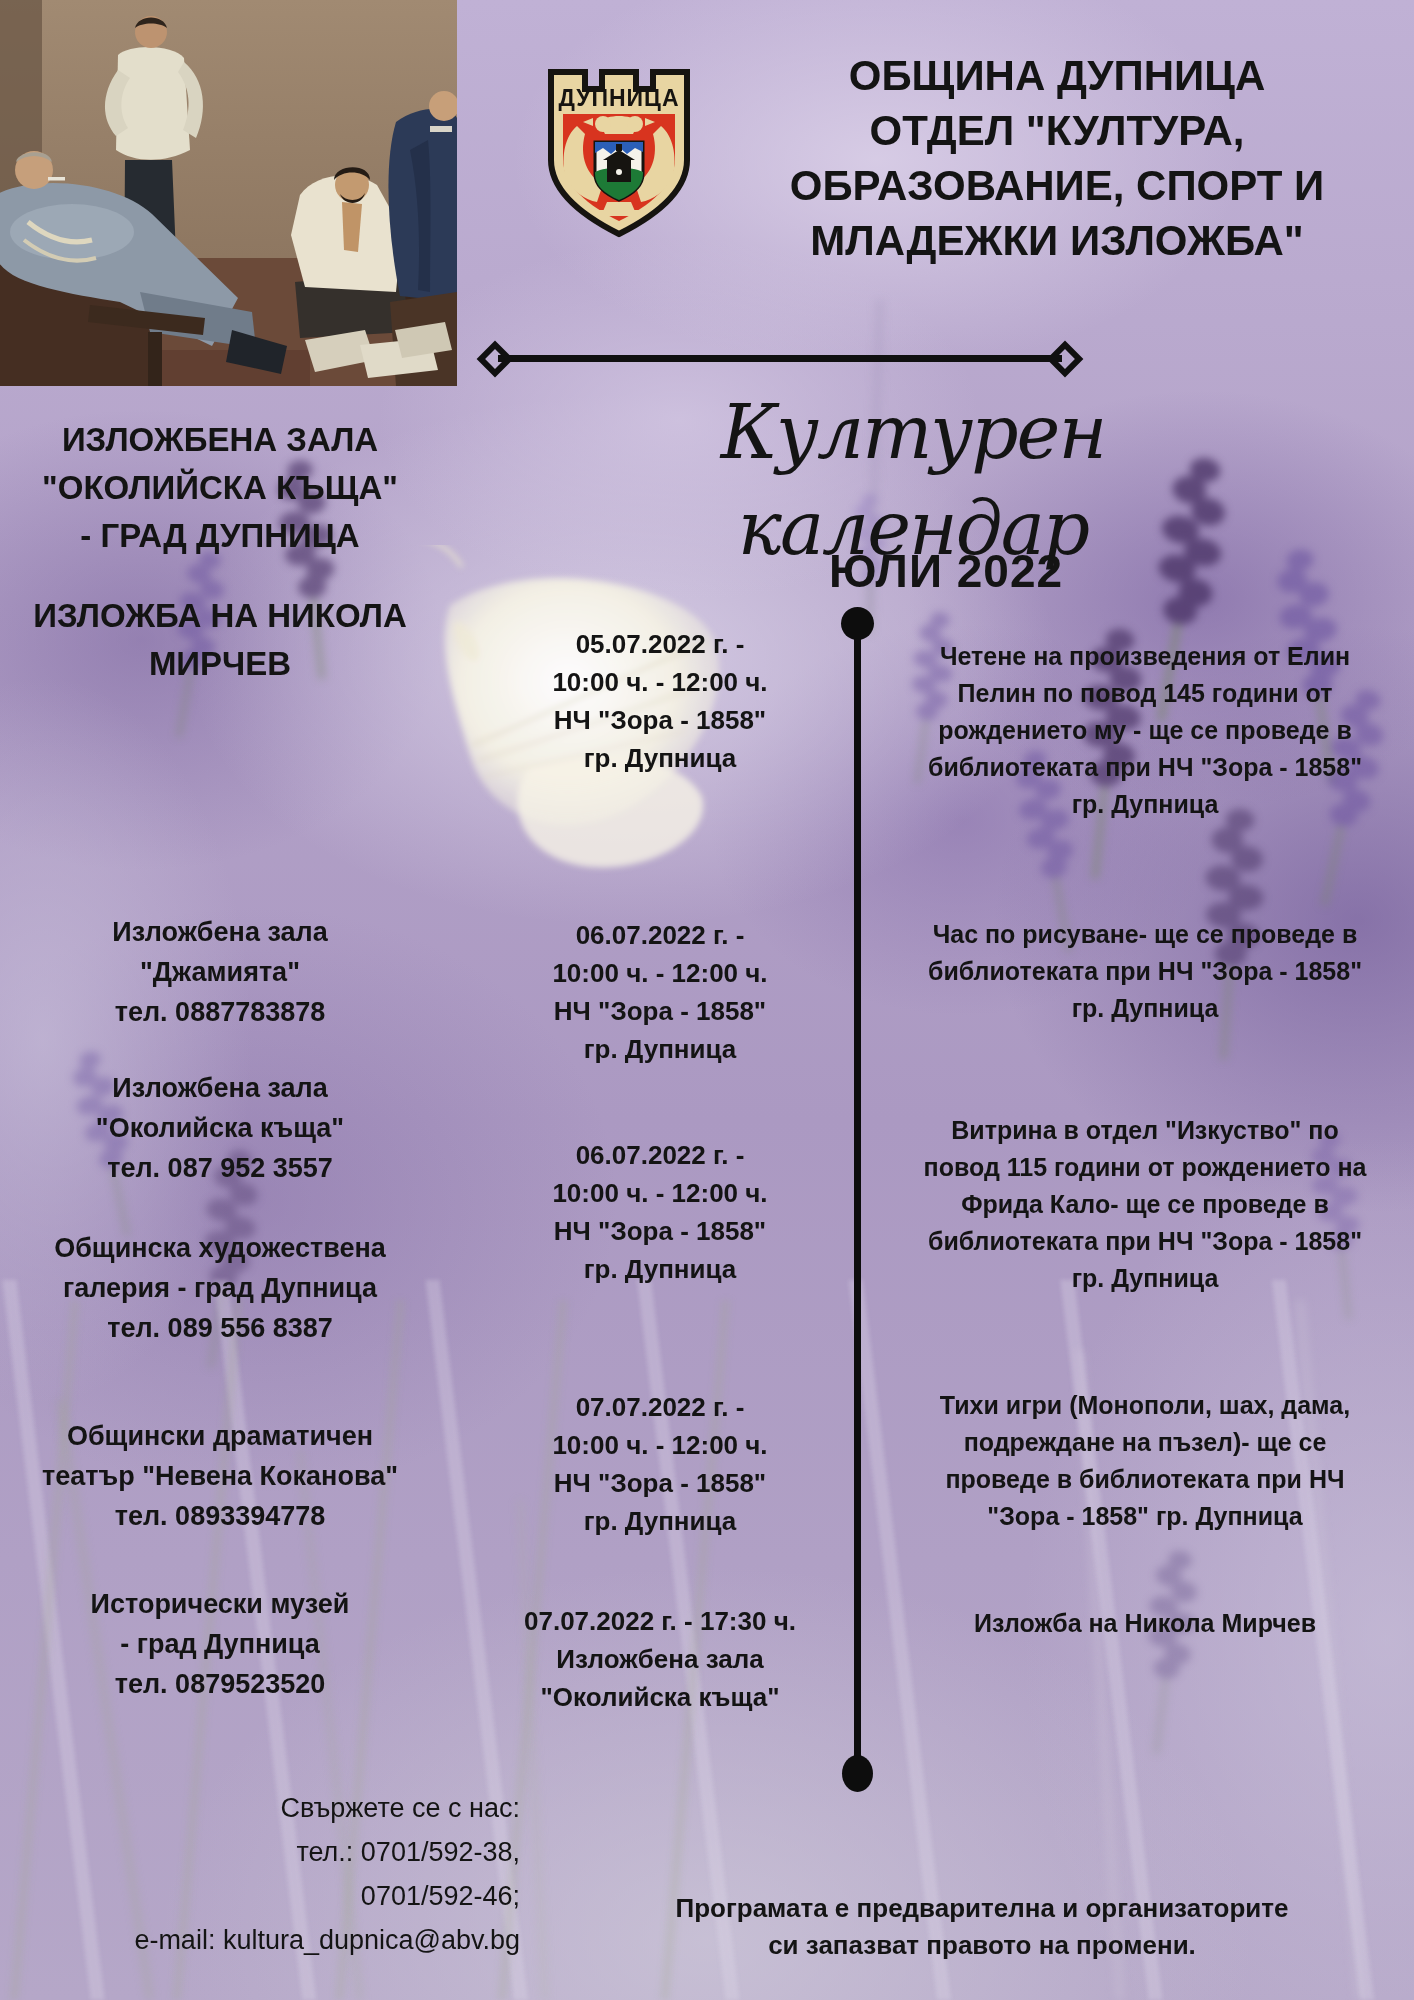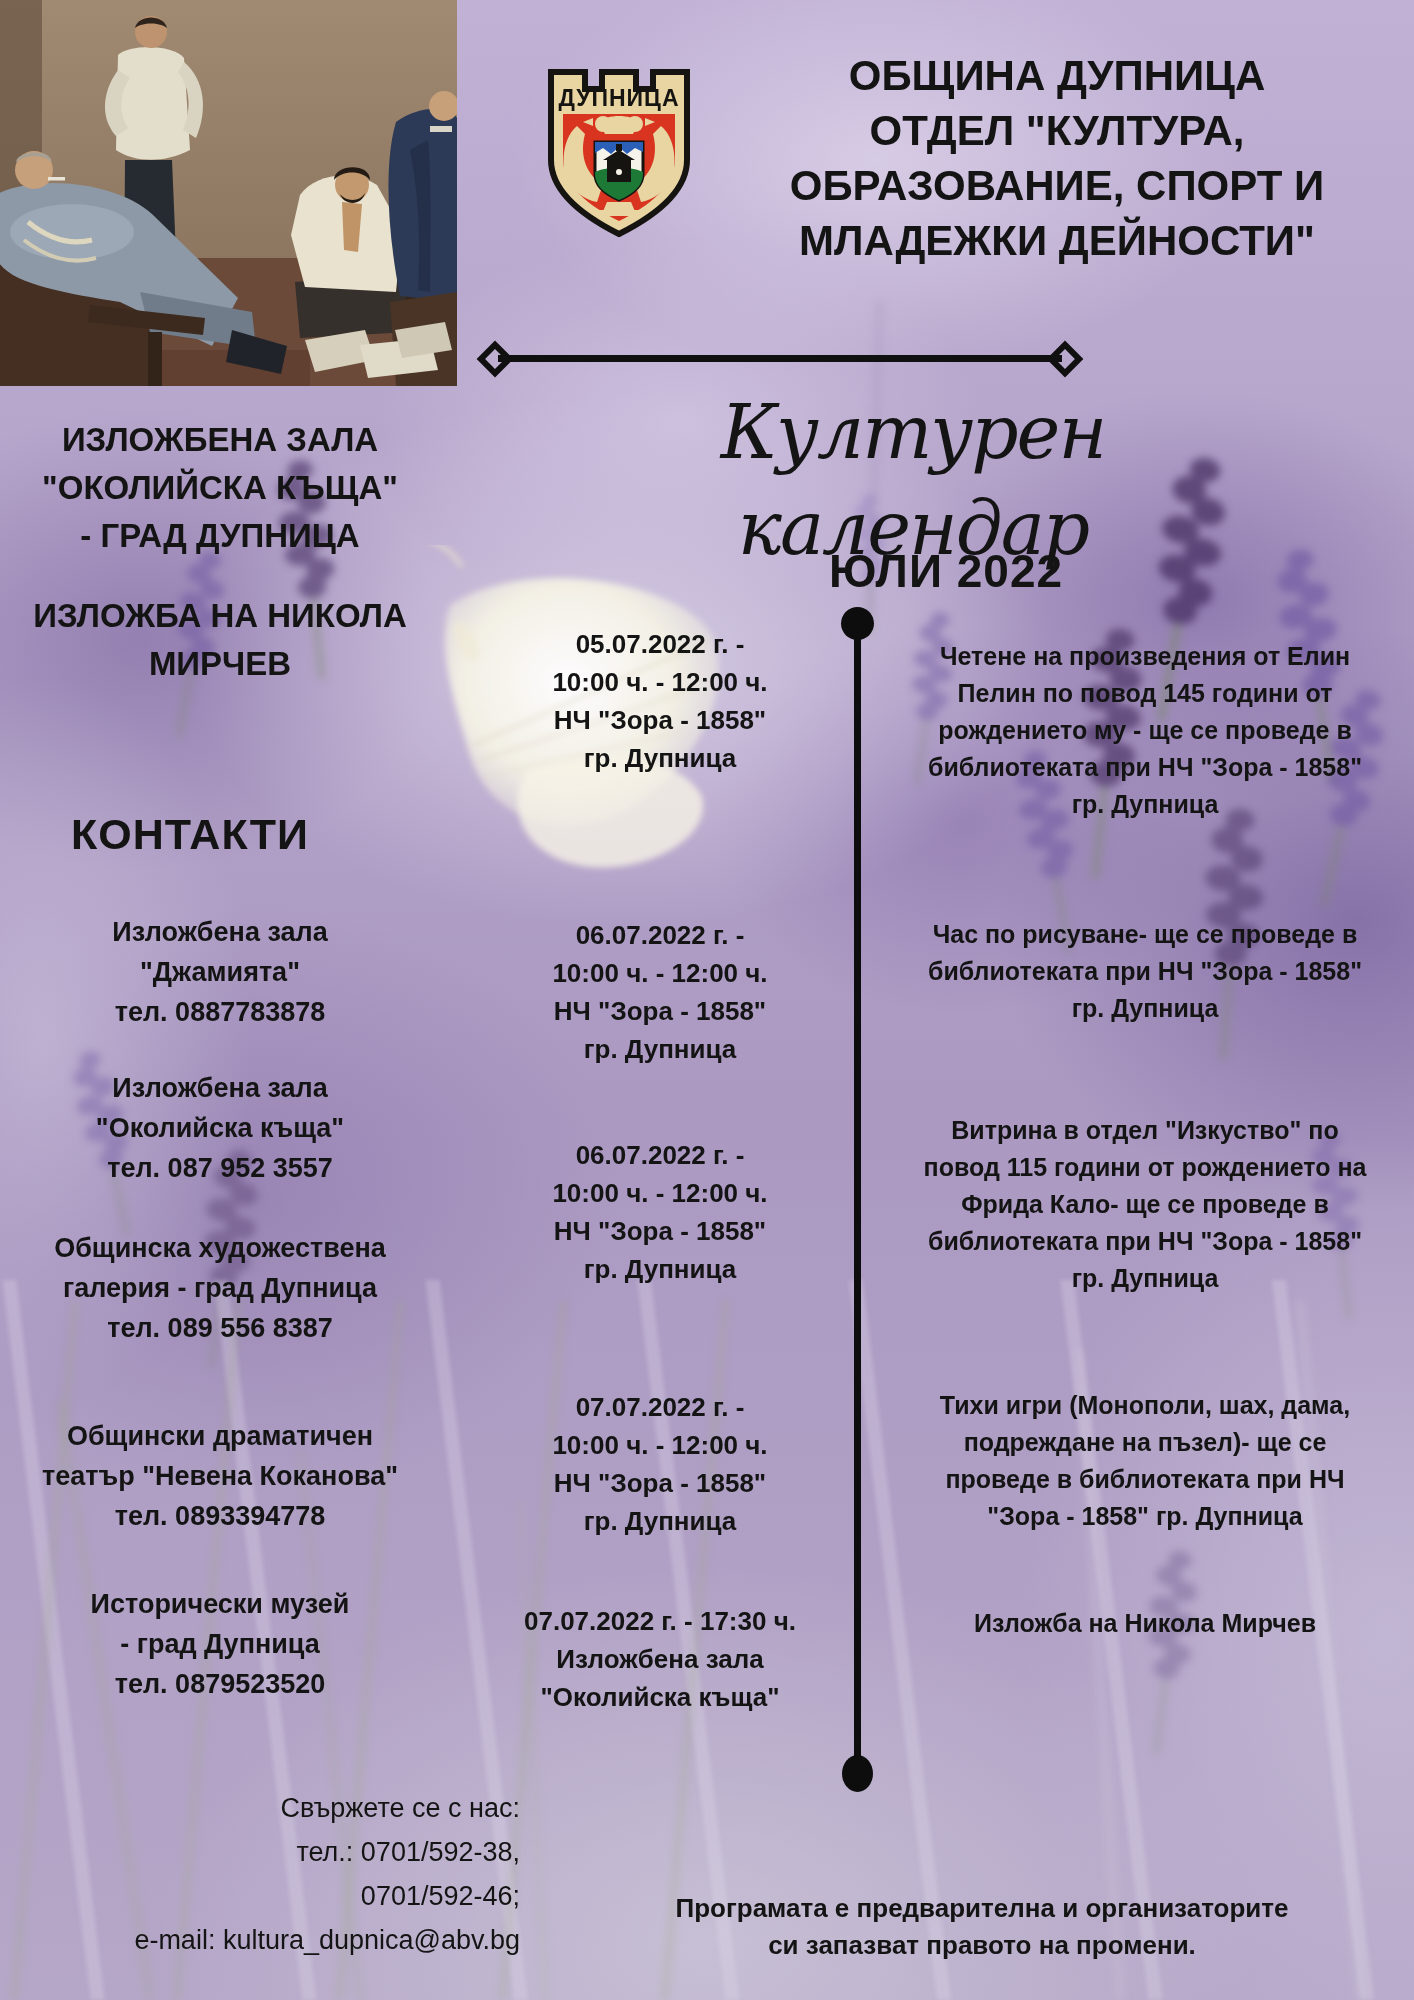--- a/index.html
+++ b/index.html
@@ -210,36 +210,35 @@
       <path d="M66,96 L82,86 L98,96 Z" fill="#161410"></path>
       <rect x="79" y="80" width="6" height="7" fill="#161410"></rect>
       <circle cx="82" cy="108" r="3" fill="#f5f2ea"></circle>
     </g>
     <text x="82" y="42" text-anchor="middle" font-family="Liberation Sans, sans-serif" font-size="23" font-weight="bold" fill="#161410" letter-spacing="1">ДУПНИЦА</text>
   </svg>
 
   <div class="abs org-title ml">ОБЩИНА ДУПНИЦА
 ОТДЕЛ "КУЛТУРА,
 ОБРАЗОВАНИЕ, СПОРТ И
-МЛАДЕЖКИ ДЕЙНОСТИ"</div>
+МЛАДЕЖКИ ИЗЛОЖБА"</div>
 
   <div class="abs divider">
     <span class="dmd l"></span>
     <span class="dmd r"></span>
   </div>
 
   <div class="abs script-title">Културен календар</div>
   <div class="abs month">ЮЛИ 2022</div>
 
   <div class="abs venue ml">ИЗЛОЖБЕНА ЗАЛА
 "ОКОЛИЙСКА КЪЩА"
 - ГРАД ДУПНИЦА</div>
   <div class="abs exhib ml">ИЗЛОЖБА НА НИКОЛА
 МИРЧЕВ</div>
-  <div class="abs contacts-h">КОНТАКТИ</div>
   <div class="abs contact c1 ml">Изложбена зала
 "Джамията"
 тел. 0887783878</div>
   <div class="abs contact c2 ml">Изложбена зала
 "Околийска къща"
 тел. 087 952 3557</div>
   <div class="abs contact c3 ml">Общинска художествена
 галерия - град Дупница
 тел. 089 556 8387</div>
   <div class="abs contact c4 ml">Общински драматичен

